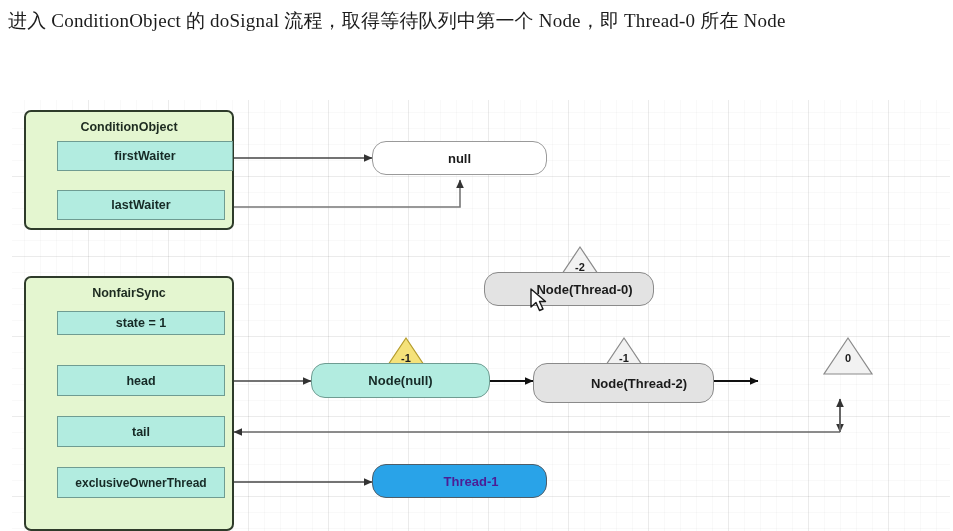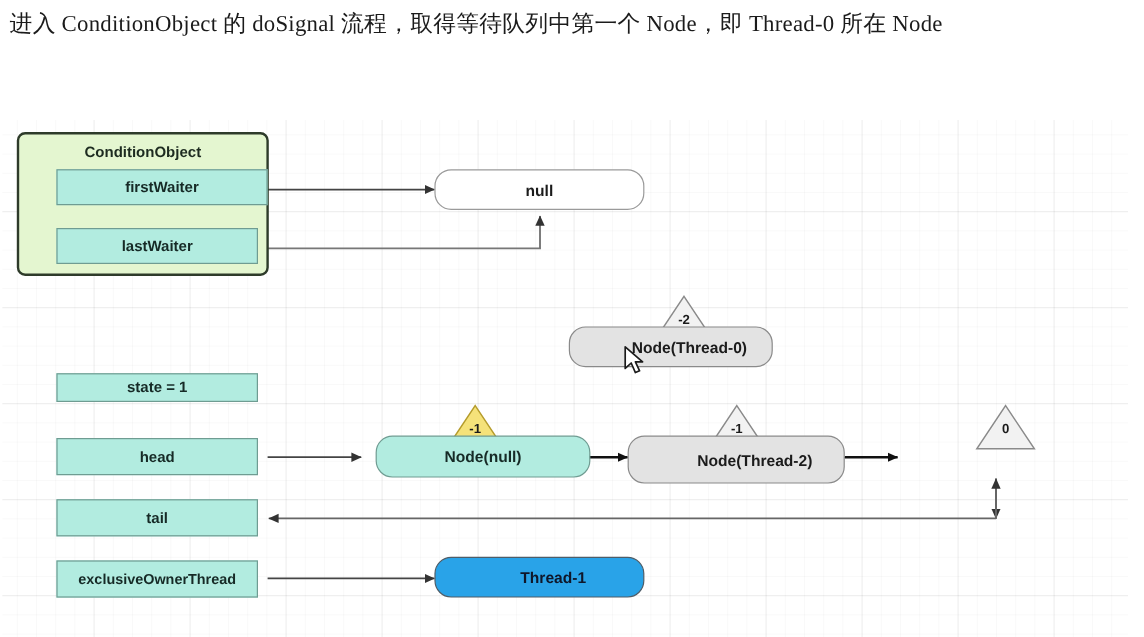--- a/index.html
+++ b/index.html
@@ -24,21 +24,21 @@
     font-family: "Liberation Serif", serif;
     font-size: 19px;
     line-height: 34px;
     color: #1b1b1b;
     letter-spacing: 0.2px;
   }
 
   
   #canvas {
     position: absolute;
-    left: 2px;
+    left: 12px;
     top: 100px;
     width: 938px;
     height: 431px;
     background-color: #ffffff;
     background-image:
       linear-gradient(to right, rgba(0,0,0,0.055) 1px, transparent 1px),
       linear-gradient(to bottom, rgba(0,0,0,0.055) 1px, transparent 1px),
       linear-gradient(to right, rgba(0,0,0,0.025) 1px, transparent 1px),
       linear-gradient(to bottom, rgba(0,0,0,0.025) 1px, transparent 1px);
     background-size: 80px 80px, 80px 80px, 16px 16px, 16px 16px;
@@ -110,21 +110,21 @@
     color: #162a26;
   }
   .node.white {
     background: #ffffff;
     border: 1px solid #9a9a9a;
     color: #1b1b1b;
   }
   .node.blue {
     background: #29a3e8;
     border: 1px solid #4e5d68;
-    color: #0f172a;
+    color: #4c1d95;
     padding-left: 23px;
   }
 
   
   .tri {
     position: absolute;
     width: 52px;
     height: 40px;
   }
   .tri svg { display: block; }
@@ -183,20 +183,23 @@
 
     <path d="M702,281 L746,281" stroke="#111" stroke-width="2" fill="none" marker-end="url(#ahs)" marker-start="url(#ahs)"></path>
   </svg>
 
   <div class="group" style="left:12px; top:10px; width:210px; height:120px;">
     <div class="group-title">ConditionObject</div>
   </div>
   <div class="field" style="left:45px; top:41px; width:176px; height:30px;">firstWaiter</div>
   <div class="field" style="left:45px; top:90px; width:168px; height:30px;">lastWaiter</div>
 
+  <div class="group" style="left:12px; top:176px; width:210px; height:255px;">
+    <div class="group-title">NonfairSync</div>
+  </div>
   <div class="field" style="left:45px; top:211px; width:168px; height:24px;">state = 1</div>
   <div class="field" style="left:45px; top:316px; width:168px; height:31px;">tail</div>
   <div class="field" style="left:45px; top:265px; width:168px; height:31px;">head</div>
   <div class="field" style="left:45px; top:367px; width:168px; height:31px; font-size:12px;">exclusiveOwnerThread</div>
 
   <div class="node white" style="left:360px; top:41px; width:175px; height:34px;">null</div>
 
   <div class="tri" style="left:542px; top:145px;">
     <svg width="52" height="40" xmlns="http://www.w3.org/2000/svg">
       <polygon points="26,2 50,38 2,38" fill="#f2f2f2" stroke="#8a8a8a" stroke-width="1.2"></polygon>
@@ -204,21 +207,21 @@
     <div class="lbl">-2</div>
   </div>
   <div class="node gray" style="left:472px; top:172px; width:170px; height:34px;">Node(Thread-0)</div>
 
   <div class="tri" style="left:368px; top:236px;">
     <svg width="52" height="40" xmlns="http://www.w3.org/2000/svg">
       <polygon points="26,2 50,38 2,38" fill="#f5e27a" stroke="#b59c2c" stroke-width="1.2"></polygon>
     </svg>
     <div class="lbl">-1</div>
   </div>
-  <div class="node mint" style="left:299px; top:263px; width:179px; height:35px;margin-left:12px;">Node(null)</div>
+  <div class="node mint" style="left:299px; top:263px; width:179px; height:35px;">Node(null)</div>
 
   <div class="tri" style="left:586px; top:236px;">
     <svg width="52" height="40" xmlns="http://www.w3.org/2000/svg">
       <polygon points="26,2 50,38 2,38" fill="#f2f2f2" stroke="#8a8a8a" stroke-width="1.2"></polygon>
     </svg>
     <div class="lbl">-1</div>
   </div>
   <div class="node gray" style="left:521px; top:263px; width:181px; height:40px;">Node(Thread-2)</div>
 
   <div class="tri" style="left:810px; top:236px;">

